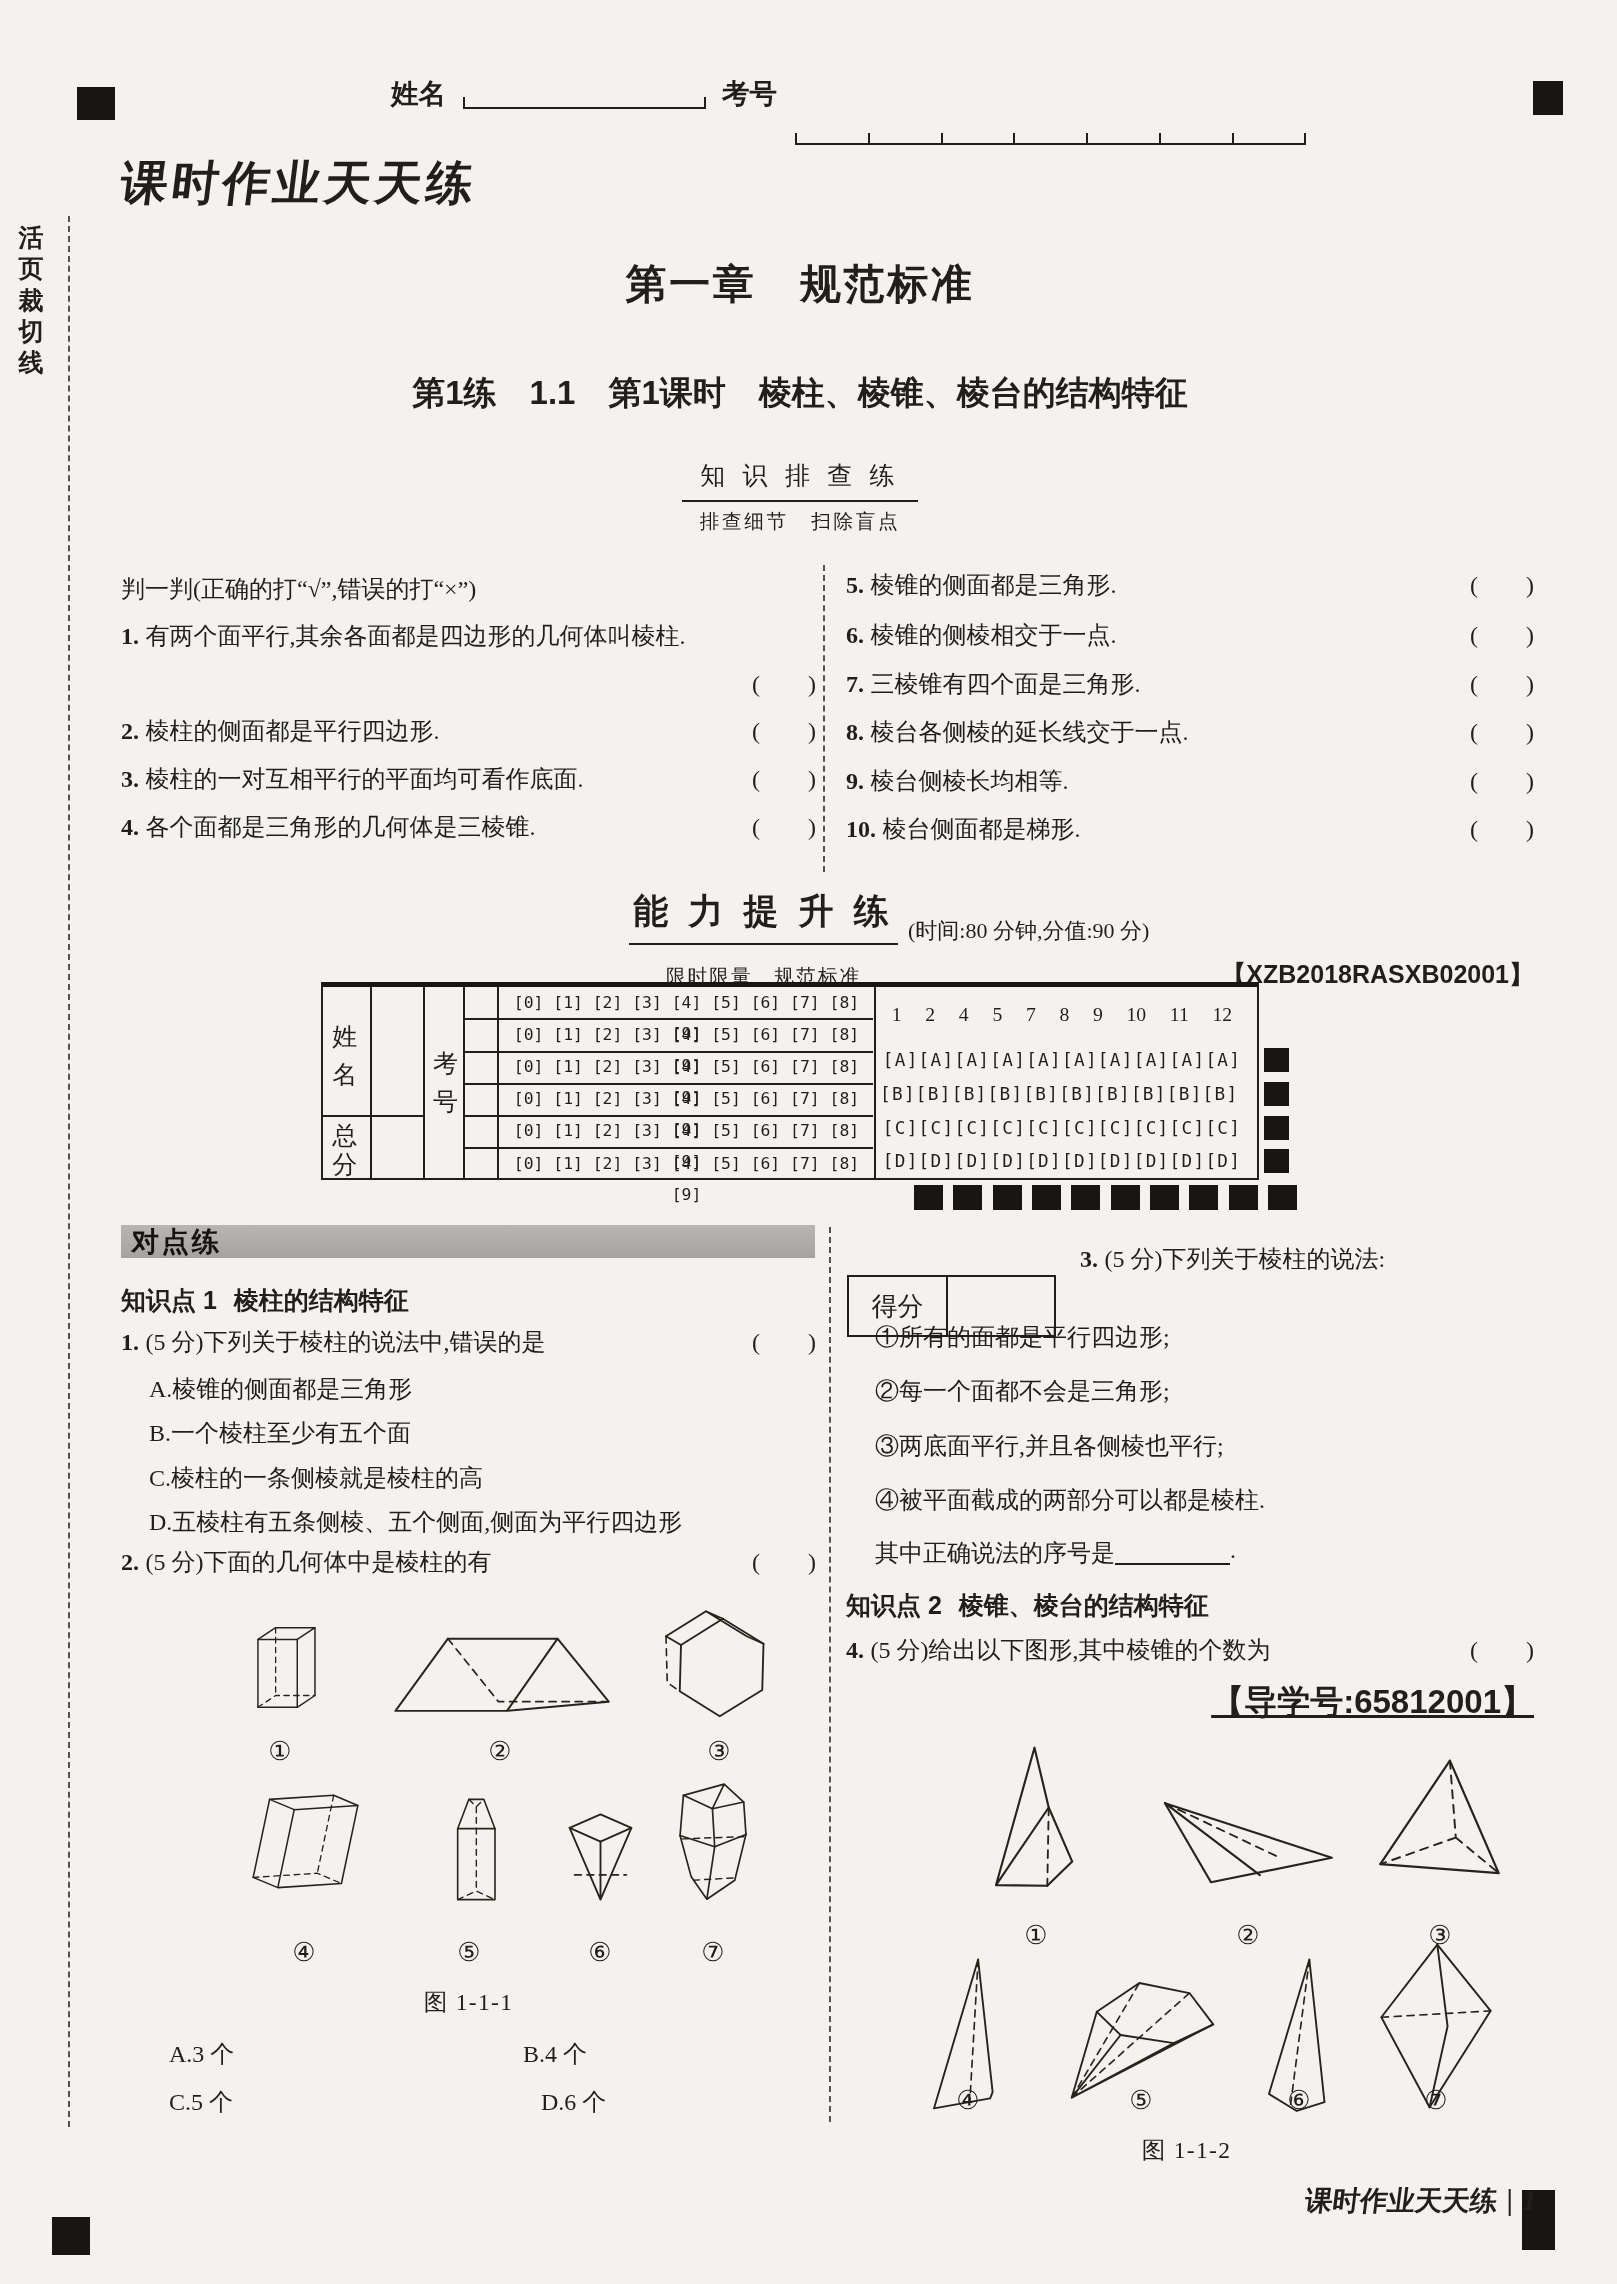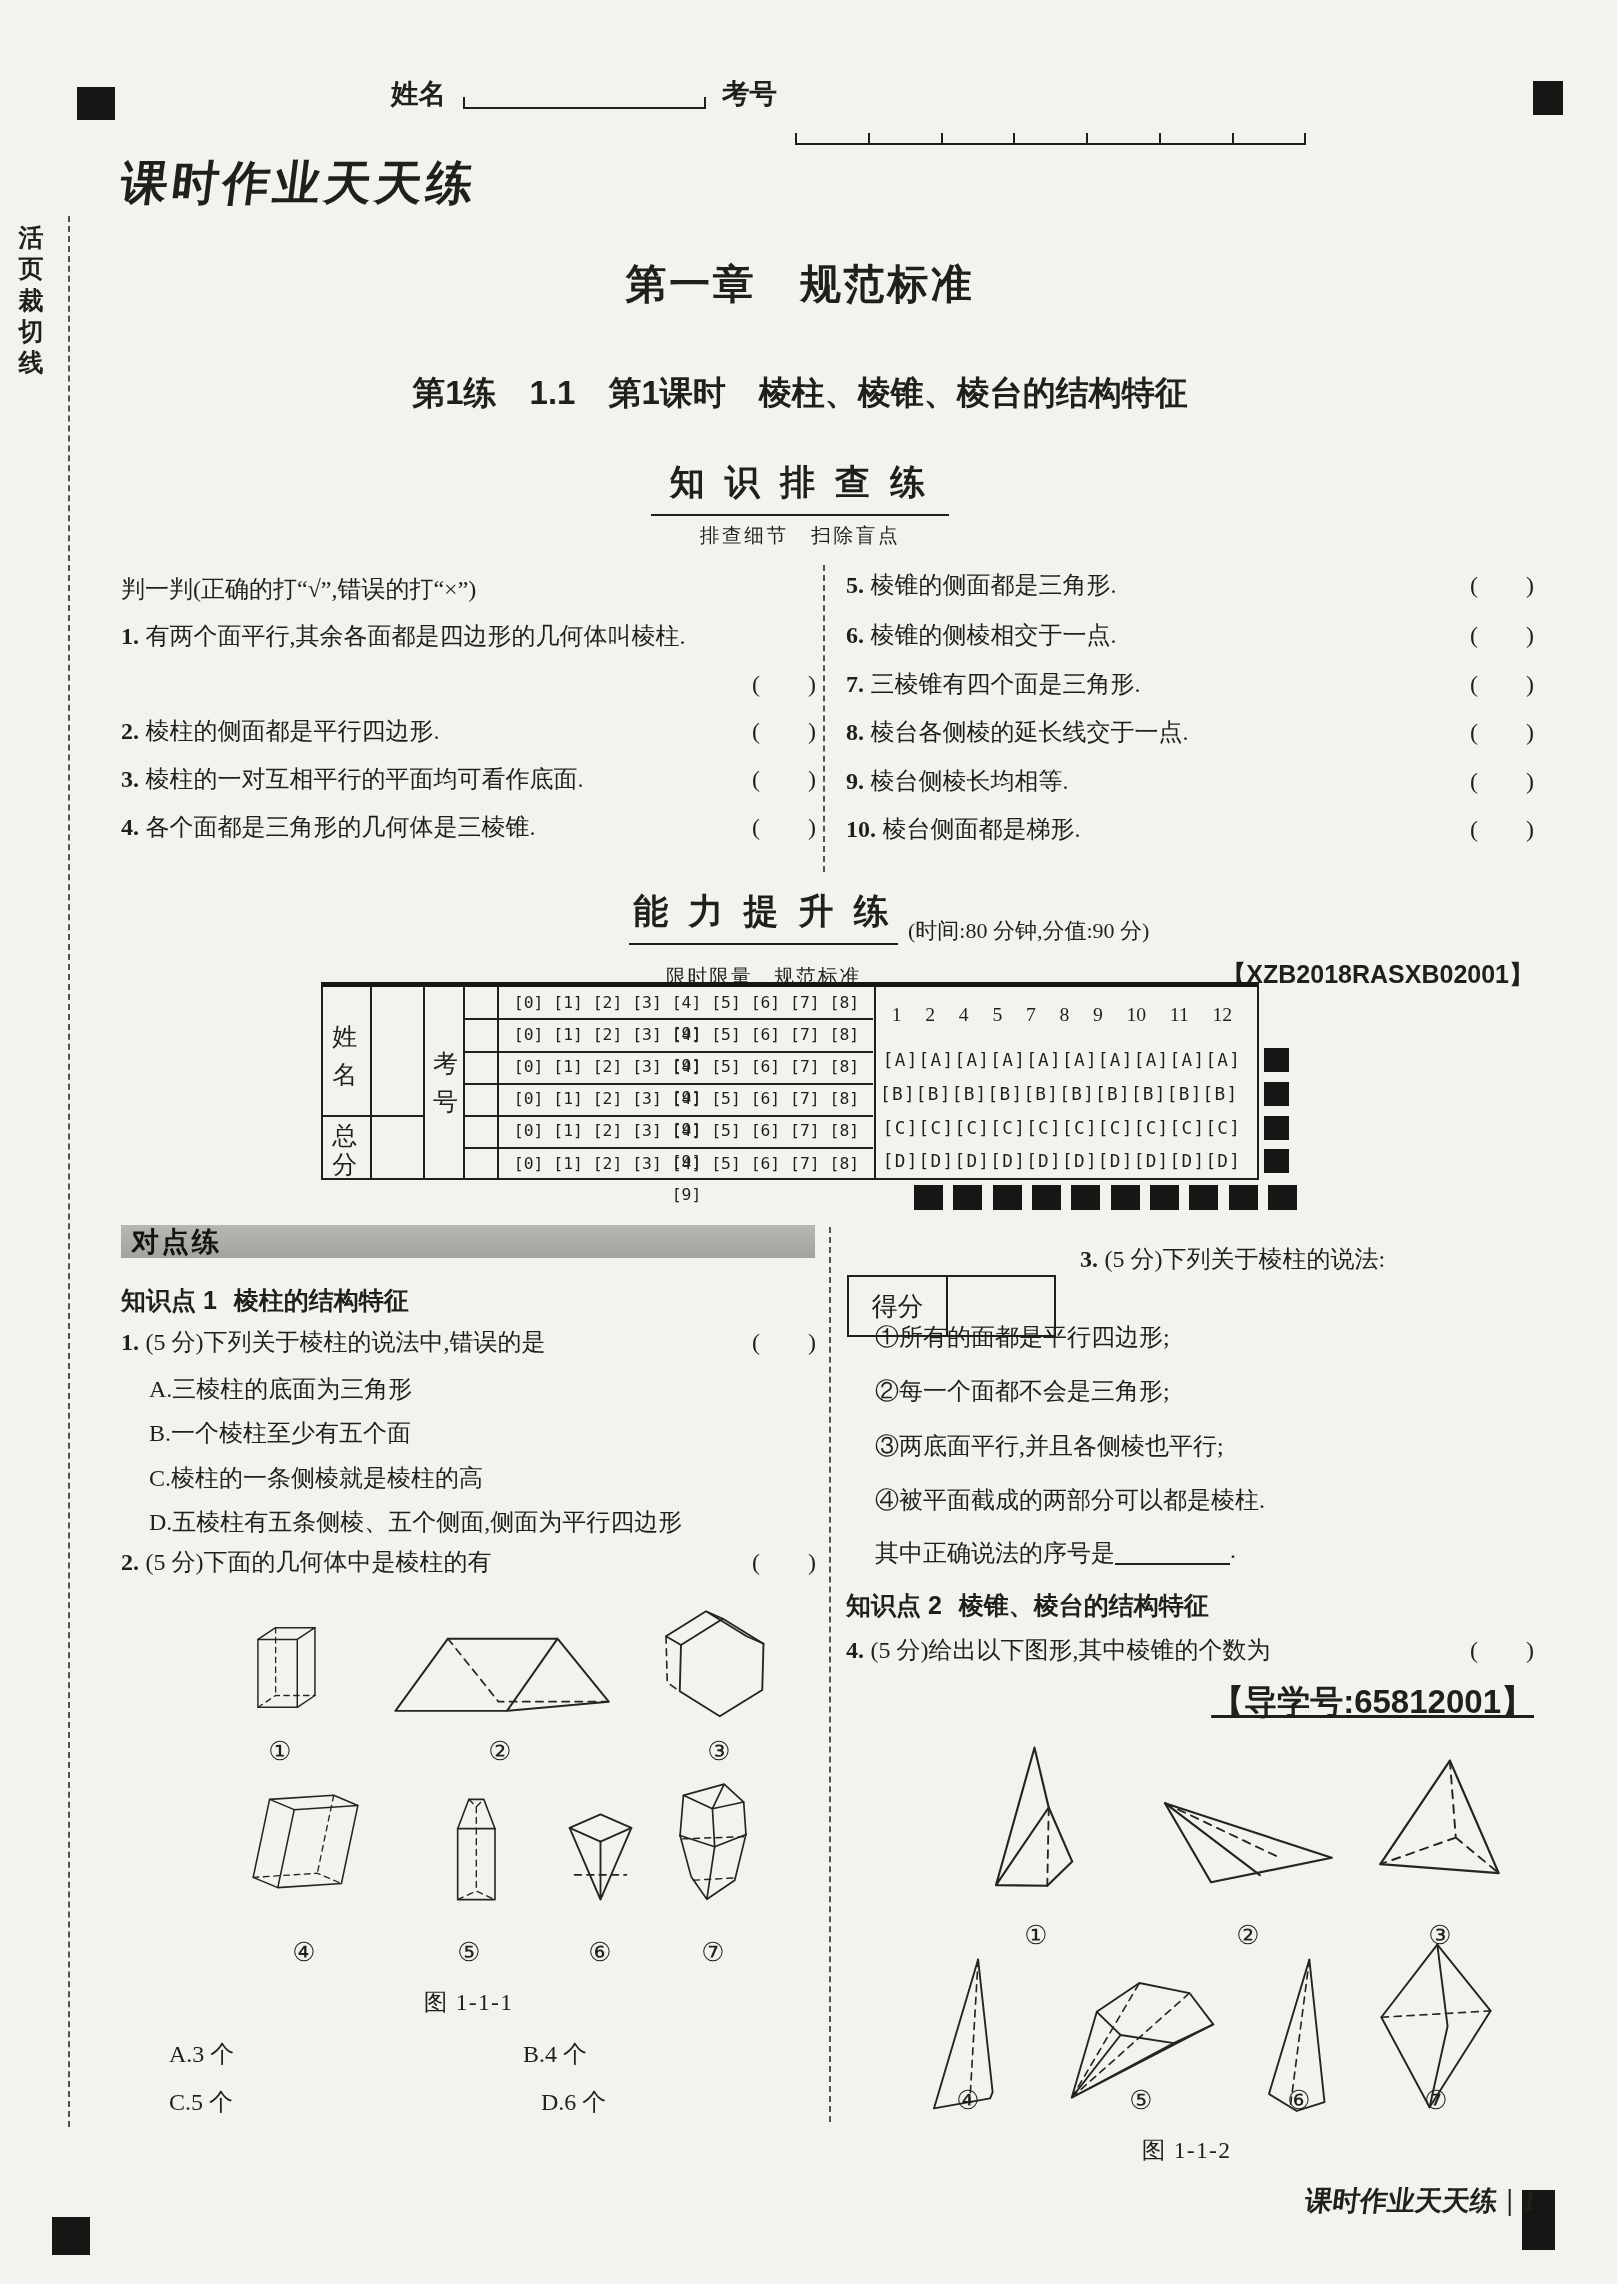--- a/index.html
+++ b/index.html
@@ -50,21 +50,21 @@
     <i class="tick" style="left:291px;"></i>
   <i class="tick" style="left:364px;"></i>
     <i class="tick" style="left:437px;"></i>
 </div>
 
 <div class="abs sans" style="left:121px;top:152px;font-size:47px;font-weight:900;letter-spacing:3.9px;transform:skewX(-7deg);">课时作业天天练</div>
 <div class="abs sans" style="left:0;top:257px;width:1600px;text-align:center;font-size:41px;font-weight:bold;letter-spacing:2.6px;">第一章　规范标准</div>
 <div class="abs sans" style="left:0;top:371px;width:1600px;text-align:center;font-size:33px;font-weight:bold;">第1练　1.1　第1课时　棱柱、棱锥、棱台的结构特征</div>
 
 <div class="abs" style="left:0;top:459px;width:1600px;text-align:center;">
-  <span class="sans" style="display:inline-block;font-size:35px;font-weight:bold;letter-spacing:5.2px;border-bottom:2.6px solid #211f1c;padding:0 18.4px 7.9px;">知 识 排 查 练</span>
+  <span class="sans" style="display:inline-block;font-size:25px;font-weight:normal;letter-spacing:5.2px;border-bottom:2.6px solid #211f1c;padding:0 18.4px 7.9px;">知 识 排 查 练</span>
   <div style="font-size:19.7px;margin-top:6.6px;letter-spacing:2.6px;">排查细节　扫除盲点</div>
 </div>
 
 <div class="abs vdash" style="left:823px;top:565px;height:307px;"></div>
 
 <div class="abs qline" style="left:121px;top:574px;width:695px;">
   <span>判一判(正确的打“√”,错误的打“×”)</span>
 </div>
 
 <div class="abs qline" style="left:121px;top:621px;width:695px;">
@@ -223,21 +223,21 @@
   <span>棱柱的结构特征</span>
 </div>
 
 <div class="abs qline" style="left:121px;top:1327px;width:695px;">
   <span class="qleft">
       <span class="qno">1.</span>
   <span>(5 分)下列关于棱柱的说法中,错误的是</span>
     </span>
   <span class="brk">(　　)</span>
 </div>
-<div class="abs opt" style="left:149px;top:1373px;">A.三棱柱的底面为三角形</div>
+<div class="abs opt" style="left:149px;top:1373px;">A.棱锥的侧面都是三角形</div>
 <div class="abs opt" style="left:149px;top:1417px;">B.一个棱柱至少有五个面</div>
 <div class="abs opt" style="left:149px;top:1462px;">C.棱柱的一条侧棱就是棱柱的高</div>
 <div class="abs opt" style="left:149px;top:1506px;">D.五棱柱有五条侧棱、五个侧面,侧面为平行四边形</div>
 
 <div class="abs qline" style="left:121px;top:1547px;width:695px;">
   <span class="qleft">
       <span class="qno">2.</span>
   <span>(5 分)下面的几何体中是棱柱的有</span>
     </span>
   <span class="brk">(　　)</span>

